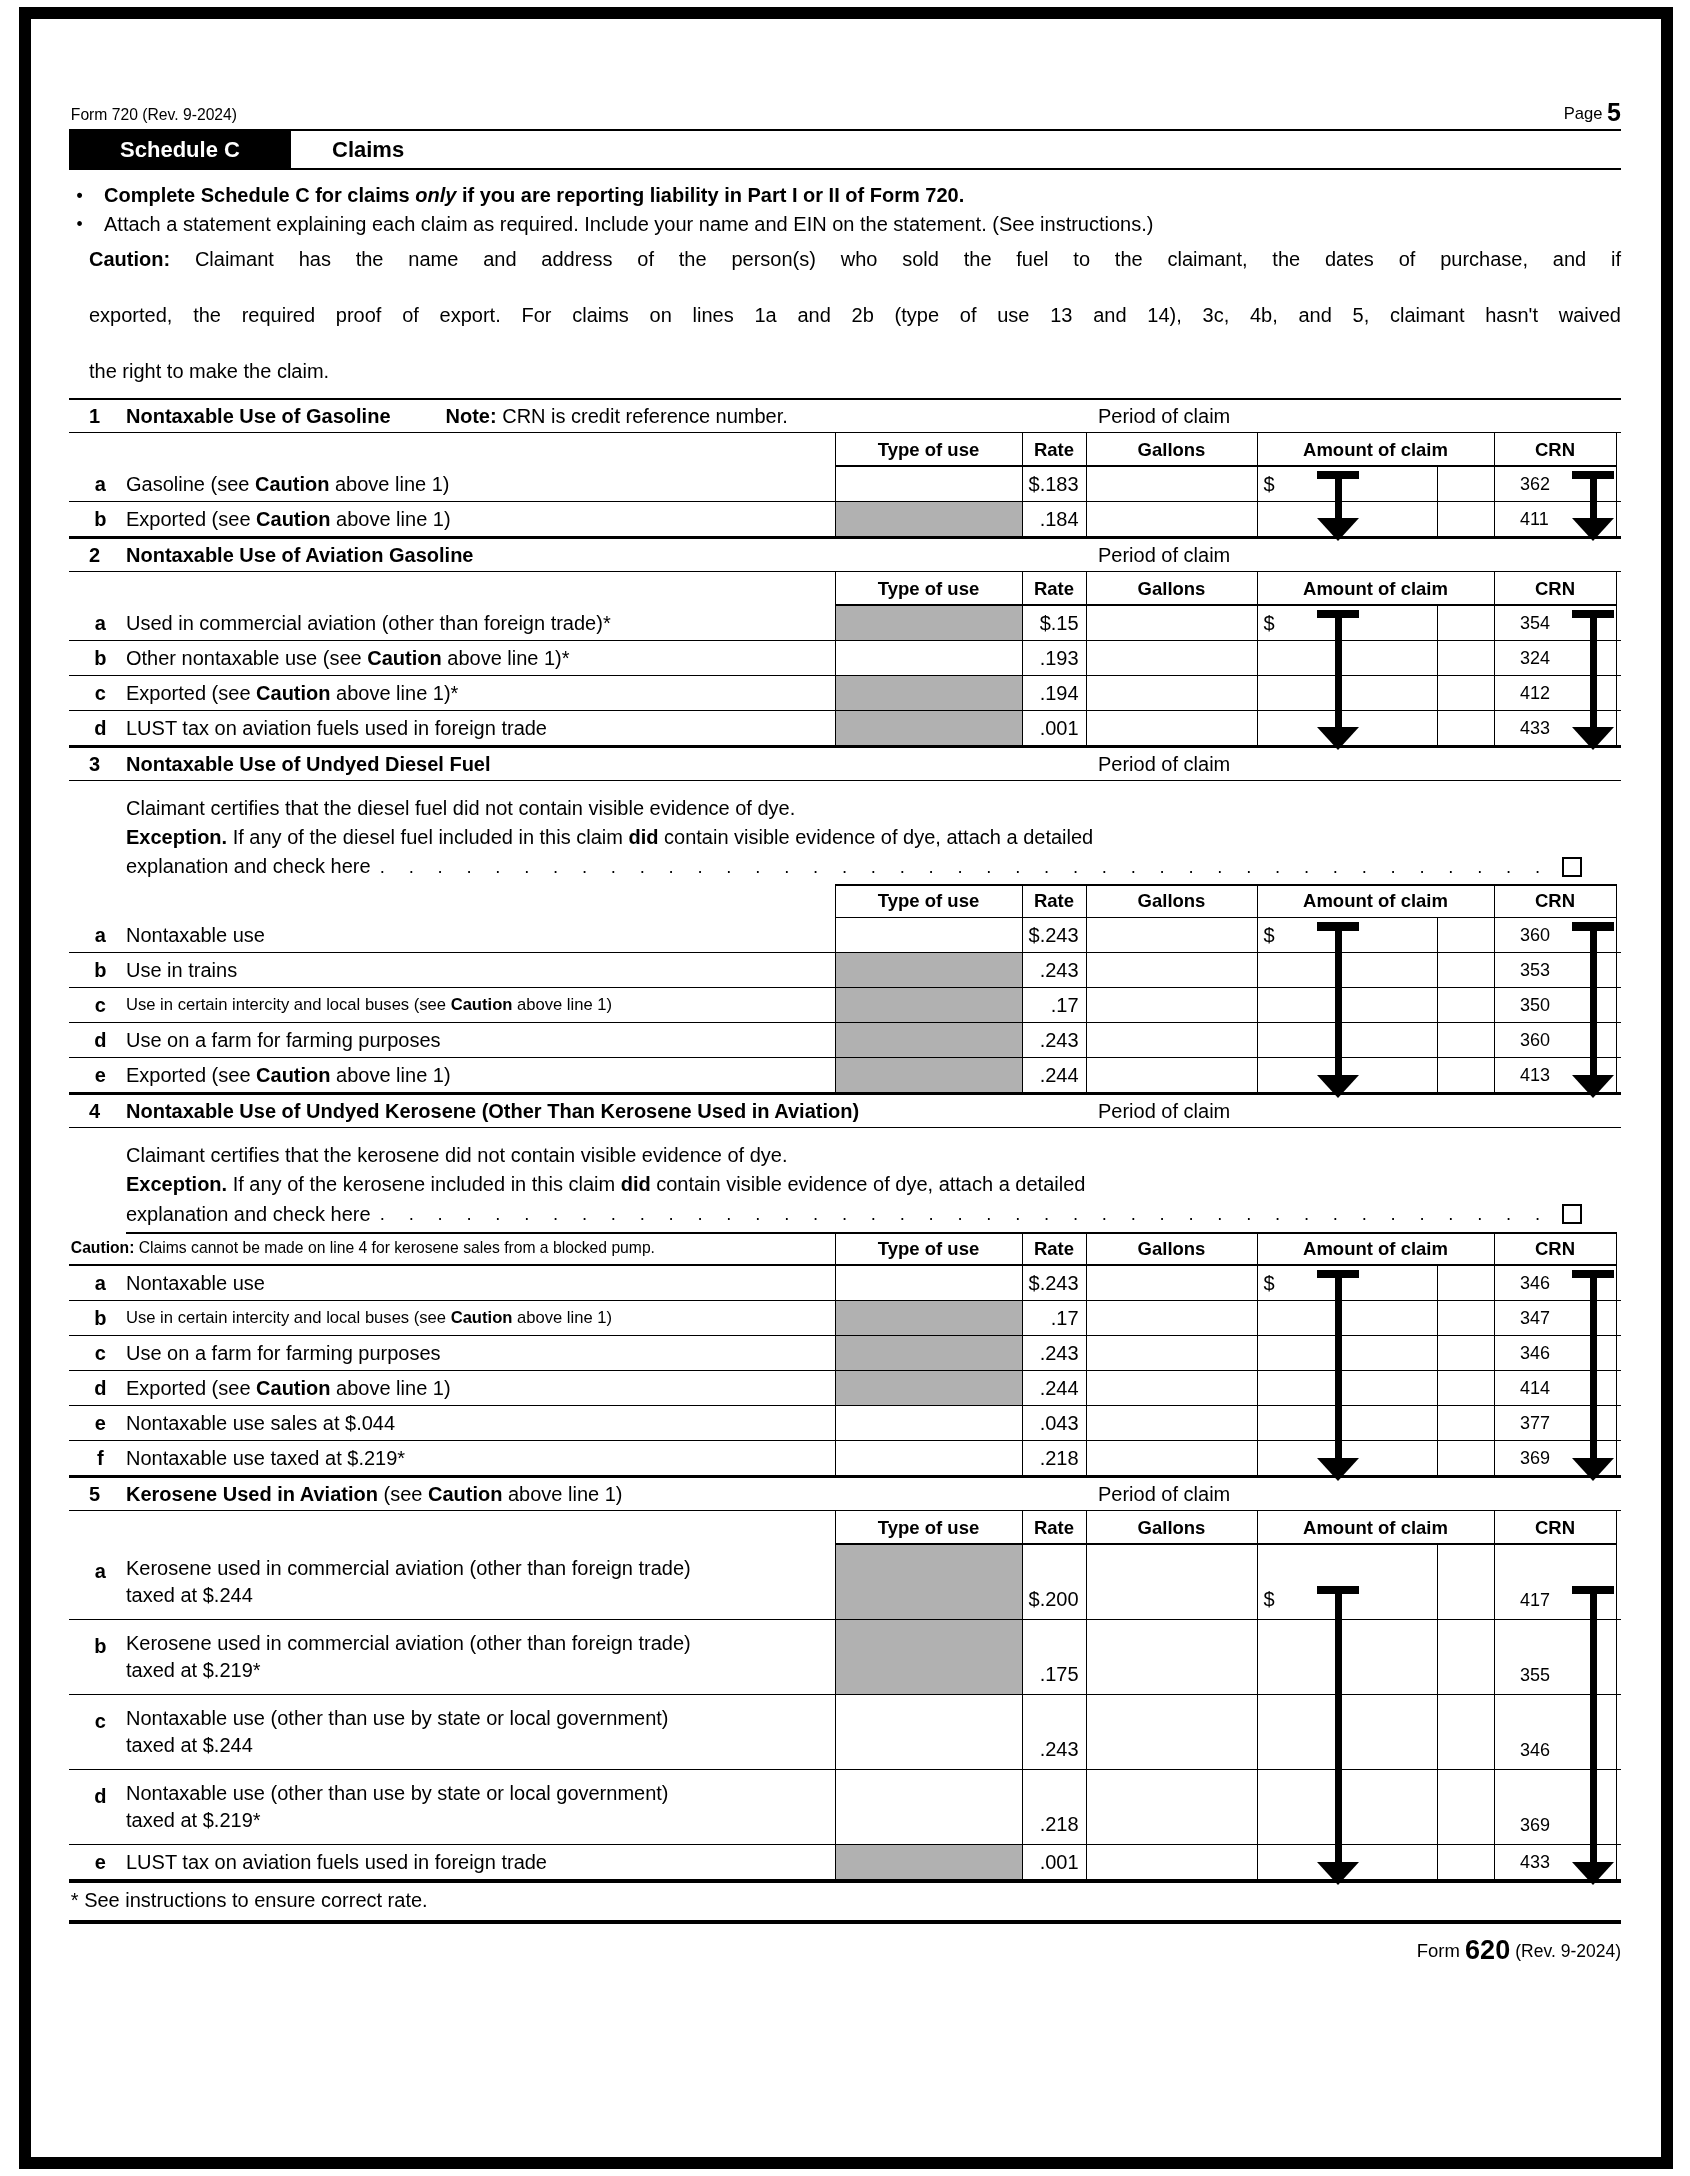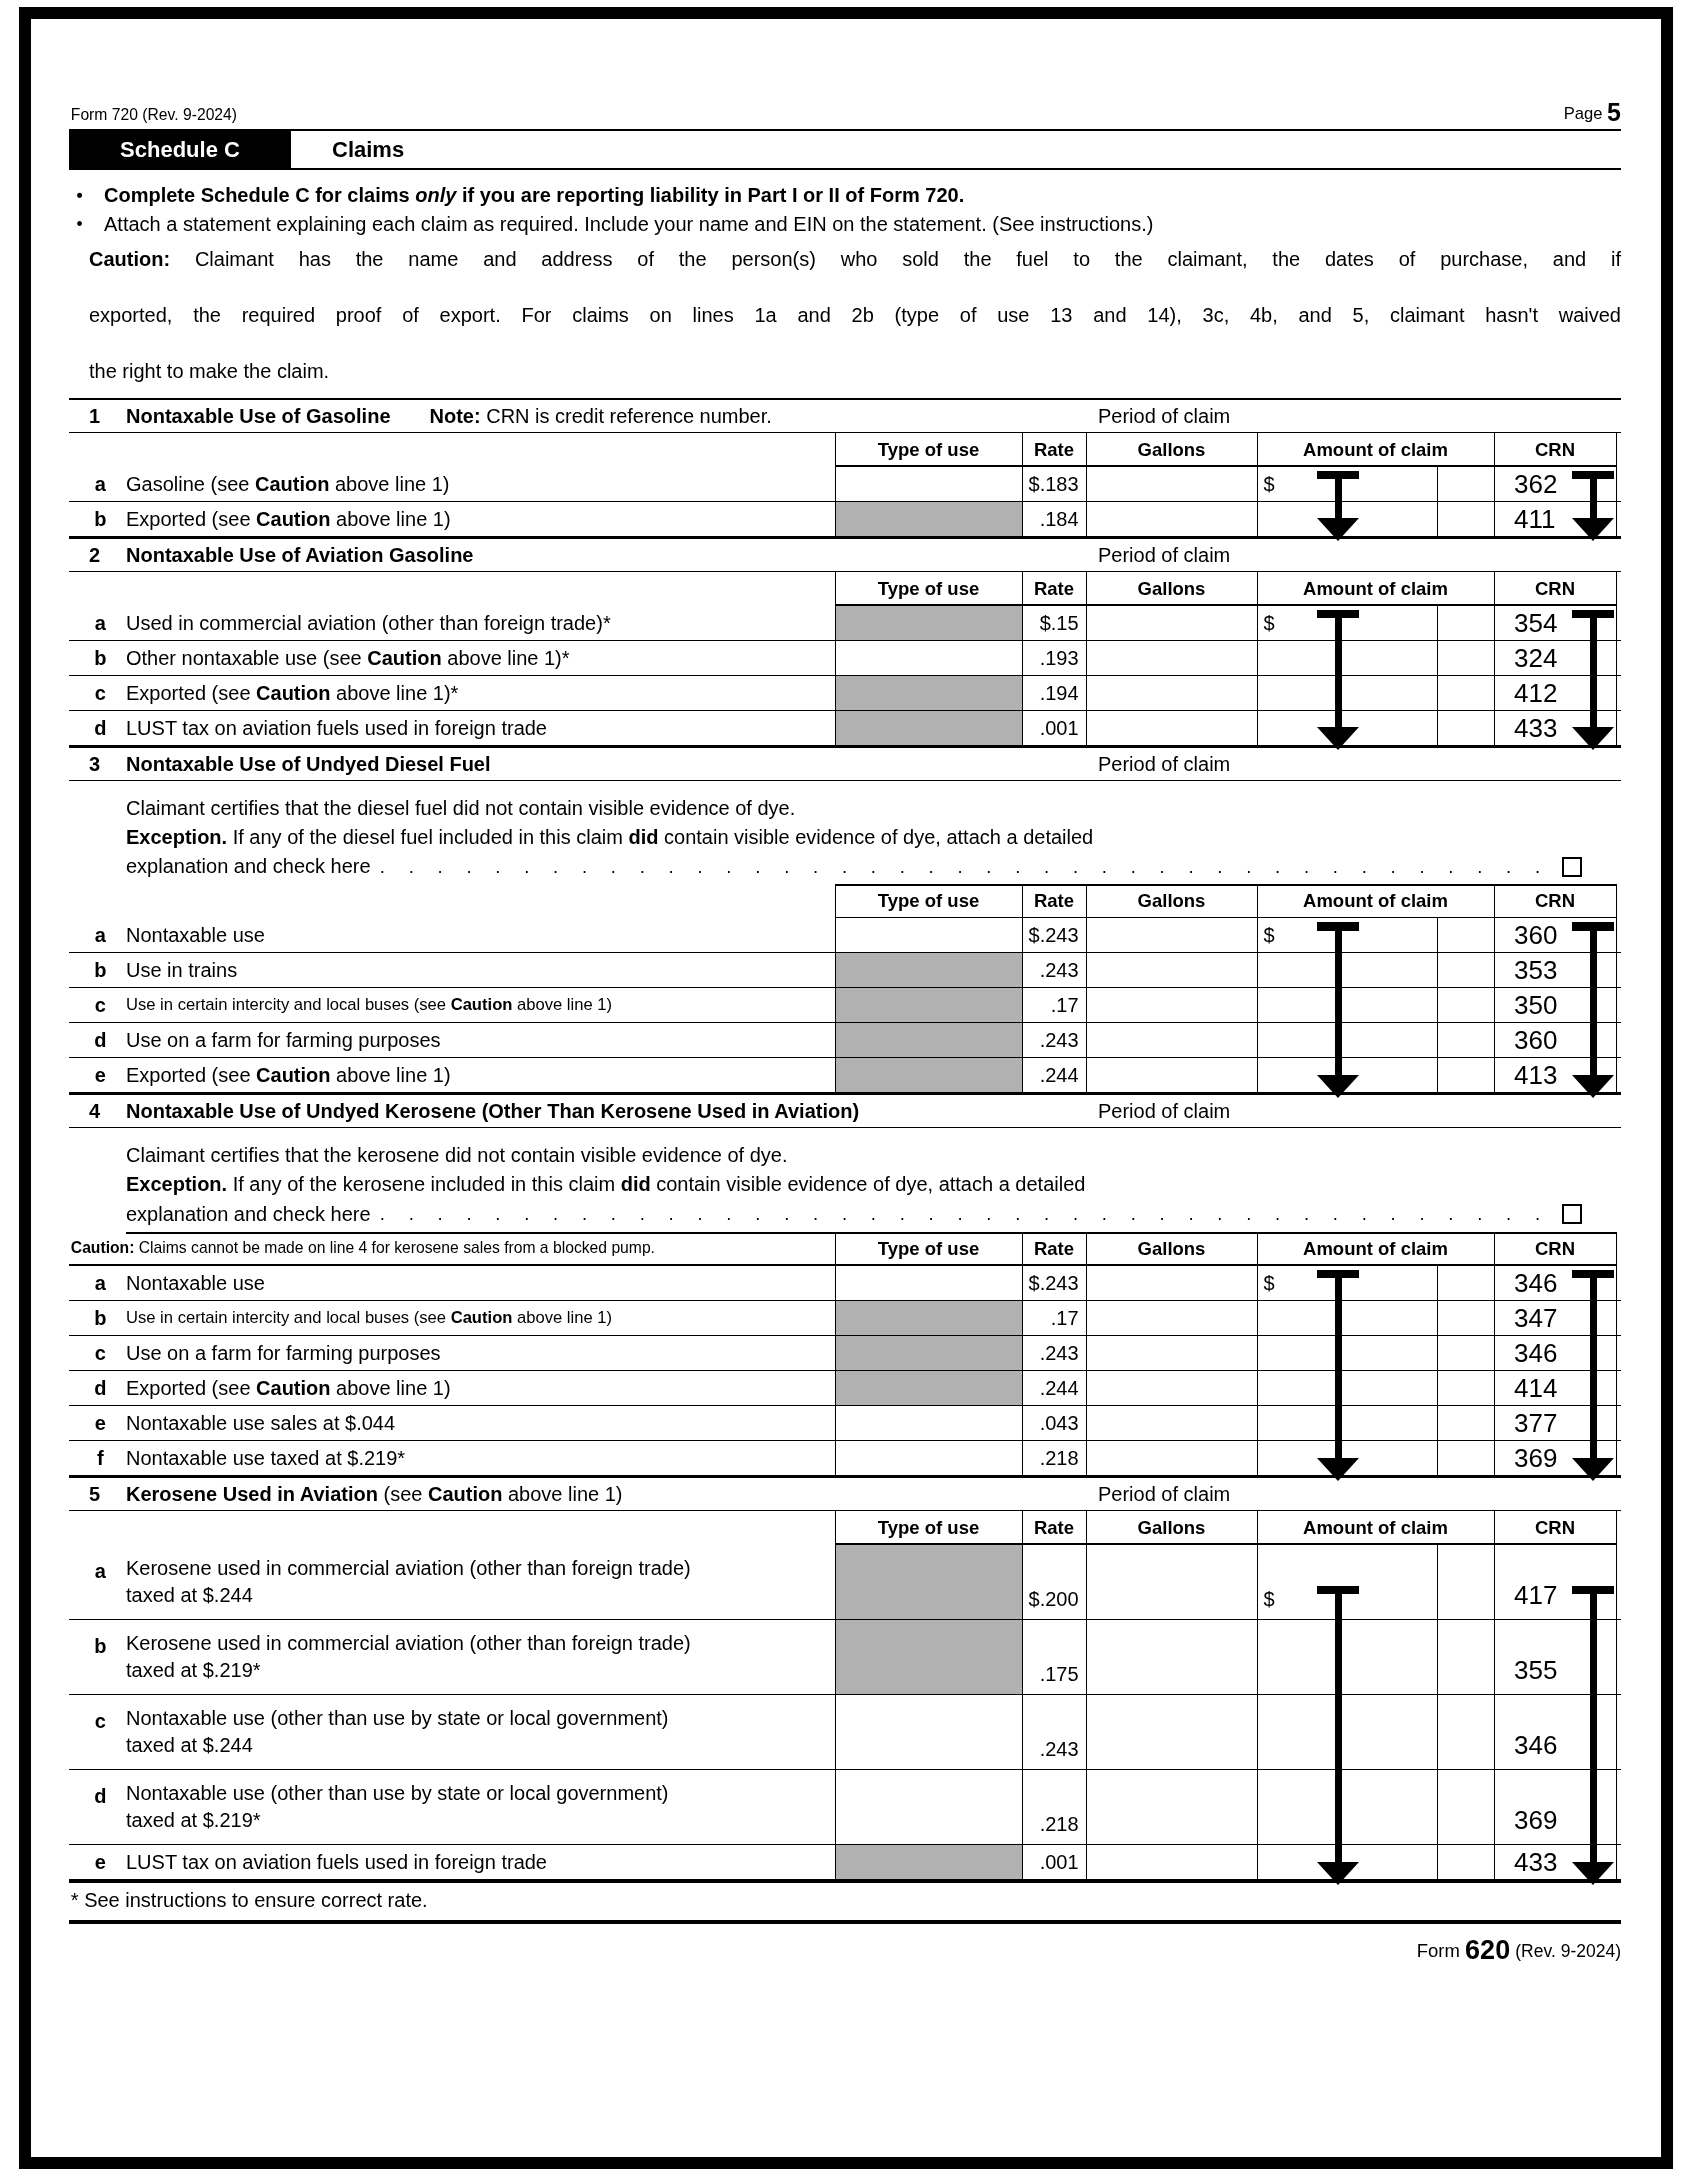--- a/index.html
+++ b/index.html
@@ -69,21 +69,21 @@
   .trow{position:relative;height:34px;border-bottom:1.4px solid #000}
   .trow.tall{height:74px}
   .r-letter{position:absolute;left:16.6px;width:29.5px;text-align:center;font-weight:bold;font-size:20px;line-height:34px}
   .r-label{position:absolute;left:57px;font-size:20px;line-height:34px;white-space:nowrap}
   .trow.small .r-label{font-size:16.6px}
   .trow.tall .r-letter{line-height:normal;top:14.8px}
   .trow.tall .r-label{white-space:normal;max-width:591px;line-height:27px;top:50%;transform:translateY(-50%)}
   .cell{position:absolute;top:0;bottom:0;box-sizing:border-box}
   .shaded{background:#b1b1b1}
   .r-rate{text-align:right;padding-right:7.4px;font-size:20px;line-height:34px}
-  .r-crn{padding-left:20px;font-size:26px;line-height:34px}
+  .r-crn{padding-left:26px;font-size:18px;line-height:34px}
   .trow.tall .r-rate,.trow.tall .r-crn{line-height:normal;top:auto;bottom:8.3px;height:auto}
   .dollar{position:absolute;left:6.5px;top:0;font-size:20px;line-height:34px}
   .trow.tall .dollar{line-height:normal;top:auto;bottom:8.3px}
   .vline{position:absolute;top:0;bottom:0;width:1.4px;background:#000}
   .vline.vpart{top:34px}
 
   .arrow{position:absolute;width:42px;top:38px;bottom:-4.6px}
   .arrow-amt{left:1248px}
   .arrow-crn{left:1503px}
   .a-bar{position:absolute;top:0;left:0;width:42px;height:8.3px;background:#000}
@@ -121,21 +121,21 @@
     </div>
   </div>
 
   <div class="caution-p">
     <div class="jline"><b>Caution:</b><span> Claimant has the name and address of the person(s) who sold the fuel to the claimant, the dates of purchase, and if</span></div>
     <div class="jline">exported, the required proof of export. For claims on lines 1a and 2b (type of use 13 and 14), 3c, 4b, and 5, claimant hasn't waived</div>
     <div>the right to make the claim.</div>
   </div>
 
   <div id="sections">
-      <div class="sec-head"><span class="sh-num">1</span><span class="sh-title">Nontaxable Use of Gasoline</span><span class="sh-note"><b style="font-weight: bold;">Note:</b> CRN is credit reference number.</span><span class="sh-period">Period of claim</span></div>
+      <div class="sec-head"><span class="sh-num">1</span><span class="sh-title">Nontaxable Use of Gasoline</span><span class="sh-note"><b style="font-weight: bold; margin-left: 16px;">Note:</b> CRN is credit reference number.</span><span class="sh-period">Period of claim</span></div>
       <div class="sec-table">
         <div class="thead">
           <div class="thc c-tou">Type of use</div>
           <div class="thc c-rate">Rate</div>
           <div class="thc c-gal">Gallons</div>
           <div class="thc c-amth">Amount of claim</div>
           <div class="thc c-crn">CRN</div>
           <div class="th-bot" style="left: 766px; width: 781px;"></div>
         </div>
         <div class="trow">

